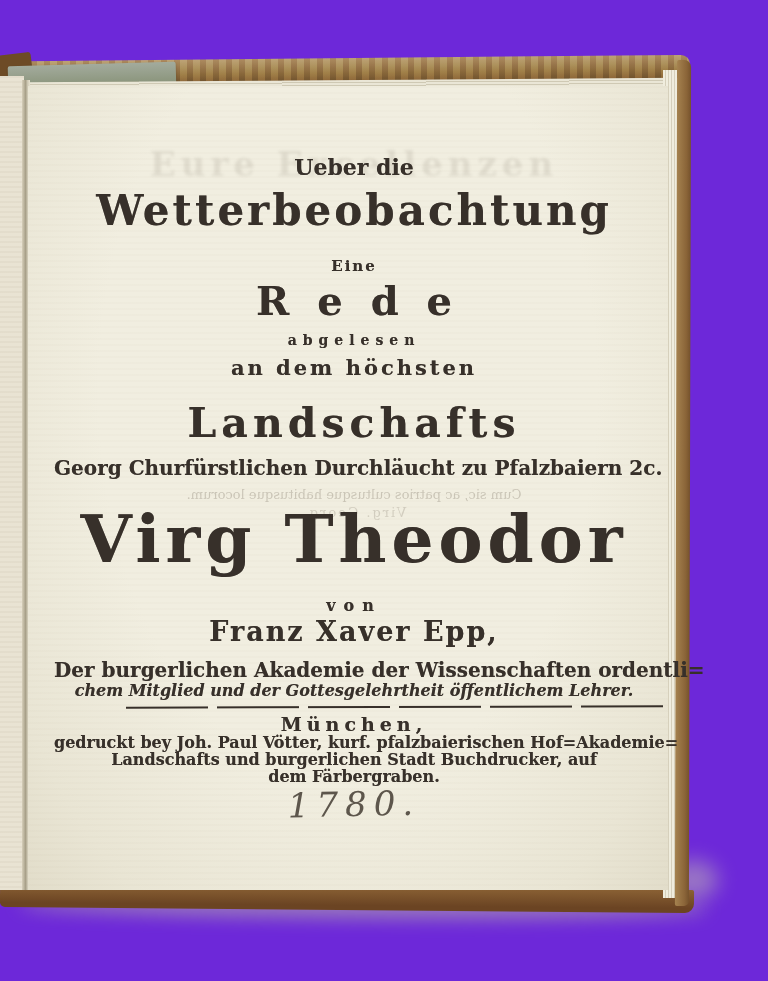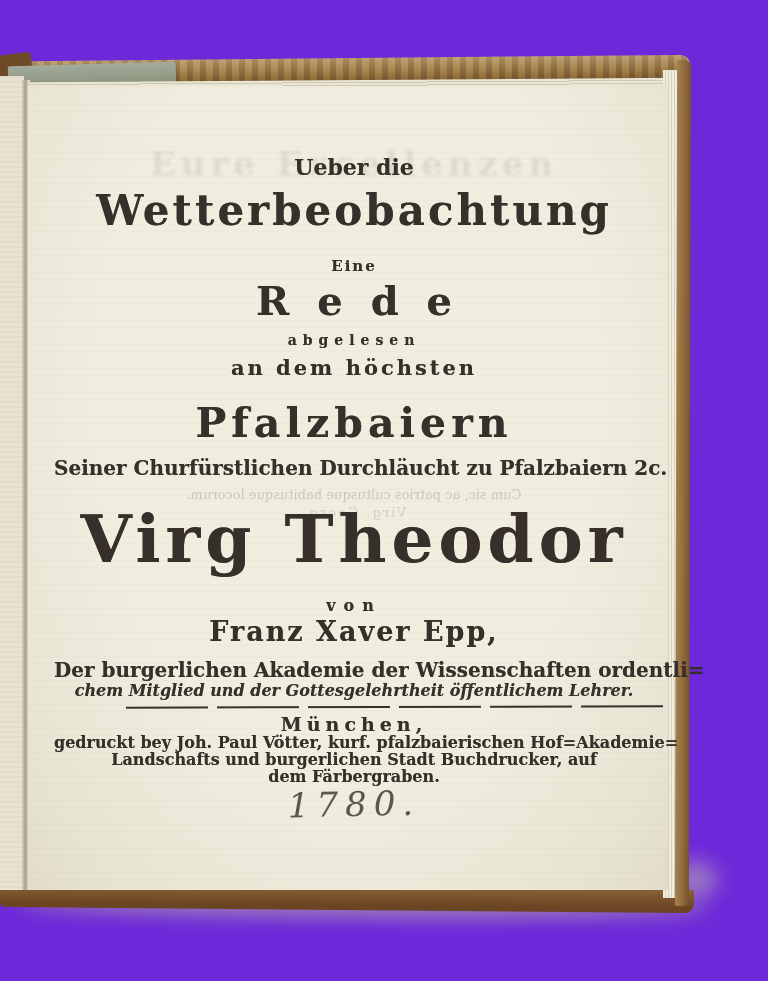--- a/index.html
+++ b/index.html
@@ -151,23 +151,23 @@
       <div class="tline frak l-wetter">Wetterbeobachtung</div>
 
       <div class="tline frak l-eine">Eine</div>
 
       <div class="tline frak l-rede">Rede</div>
 
       <div class="tline frak l-abgelesen">abgelesen</div>
 
       <div class="tline frak l-hoechsten">an dem höchsten</div>
 
-      <div class="tline frak l-namensfest">Pfalzbaiern</div>
+      <div class="tline frak l-namensfest">Landschafts</div>
 
-      <div class="tline frak l-seiner">Seiner Churfürstlichen Durchläucht zu Pfalzbaiern 2c.</div>
+      <div class="tline frak l-seiner">Georg Churfürstlichen Durchläucht zu Pfalzbaiern 2c.</div>
 
       <div class="tline ghost ghost-latin1">Cum sic, ac patrios cultusque habitusque locorum.</div>
 
       <div class="tline ghost ghost-latin2">Virg. Georg.</div>
 
       <div class="tline frak l-karl">Virg Theodor</div>
 
       <div class="tline frak l-von">von</div>
 
       <div class="tline frak l-author">Franz Xaver Epp,</div>

